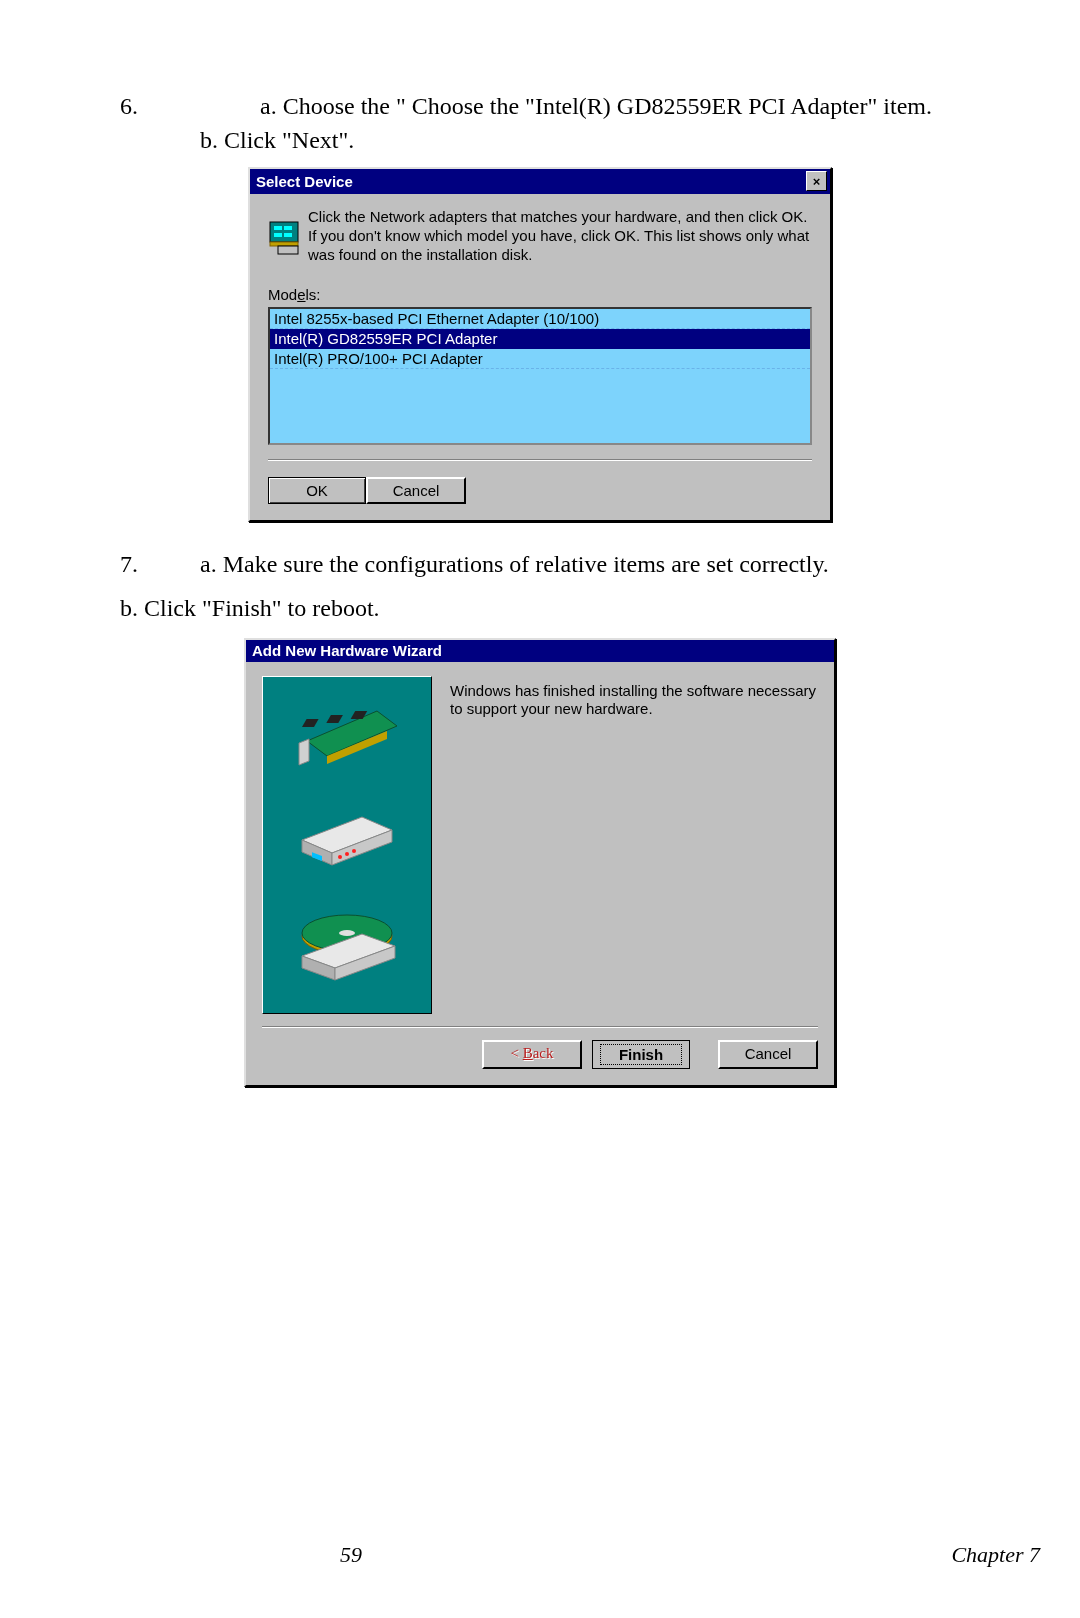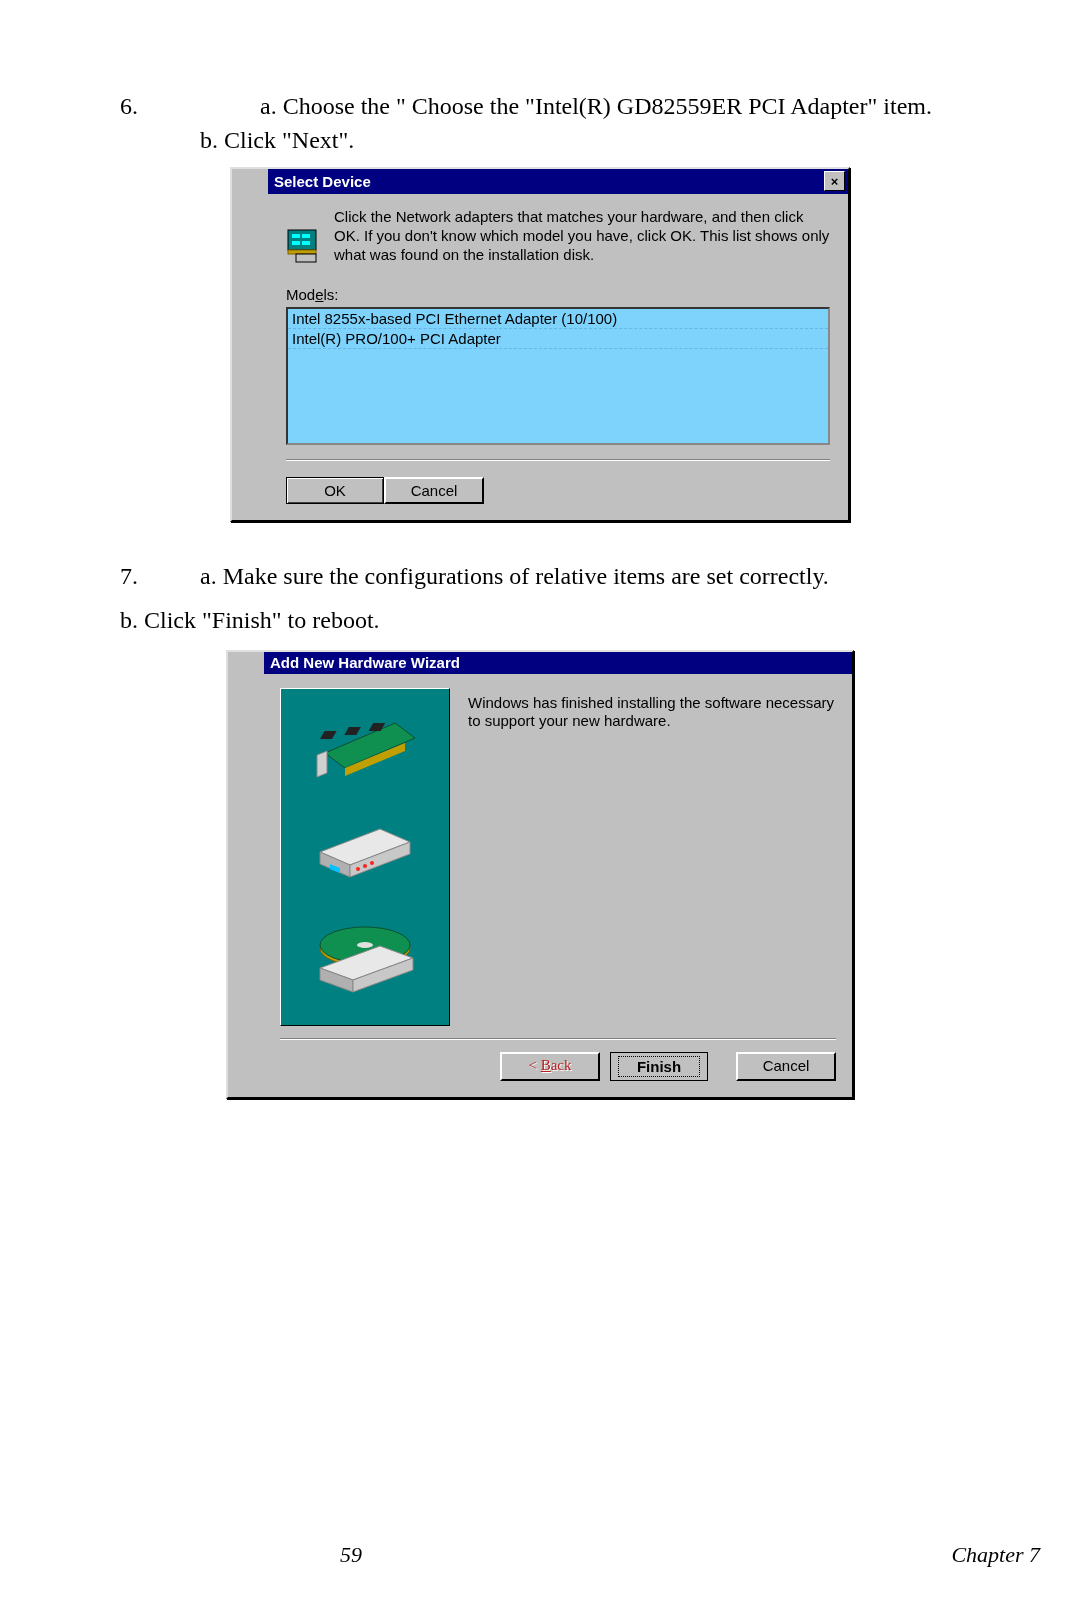--- a/index.html
+++ b/index.html
@@ -29,32 +29,31 @@
   }
   .sub-b-outdent {
     font-size: 24px;
     line-height: 1.4;
     margin-bottom: 12px;
   }
   .indent-b {
     padding-left: 60px;
   }
   .dialog {
-    margin: 10px auto 38px auto;
+    margin: 10px auto 26px auto;
     font-family: Tahoma, Arial, sans-serif;
     font-size: 15px;
     background: #c0c0c0;
     border: 2px solid #000;
     border-top-color: #dfdfdf;
     border-left-color: #dfdfdf;
     border-right-color: #000;
     border-bottom-color: #000;
     box-shadow: 1px 1px 0 #000;
     color: #000;
-    padding-left: 36px;
   }
   .dialog1 { width: 580px; }
   .dialog2 { width: 588px; }
   .titlebar {
     background: #000080;
     color: #fff;
     display: flex;
     align-items: center;
     justify-content: space-between;
     padding: 2px 3px 3px 6px;
@@ -75,22 +74,22 @@
     font-size: 13px;
     font-weight: bold;
     color: #000;
     line-height: 1;
   }
   .d-body {
     padding: 14px 18px 16px 18px;
   }
   .top-row {
     display: flex;
-    gap: 8px;
-    align-items: flex-end;
+    gap: 0;
+    align-items: center;
     margin-bottom: 22px;
   }
   .net-icon {
     width: 40px;
     height: 38px;
     flex: 0 0 40px;
     margin-top: 2px;
   }
   .instr {
     font-size: 15px;
@@ -255,20 +254,21 @@
             <rect x="10" y="28" width="20" height="8" fill="#c0c0c0" stroke="#000"></rect>
           </svg>
         </div>
         <div class="instr">Click the Network adapters that matches your hardware, and then click OK. If you don't know which model you have, click OK. This list shows only what was found on the installation disk.</div>
       </div>
       <div class="models-label">
         <span>Mod</span><span class="underline-letter">e</span><span>ls:</span>
       </div>
       <div class="listbox">
         <div class="item">Intel 8255x-based PCI Ethernet Adapter (10/100)</div>
+        <div class="item selected">Intel(R) GD82559ER PCI Adapter</div>
         <div class="item">Intel(R) PRO/100+ PCI Adapter</div>
       </div>
       <div class="sep"></div>
       <div class="right-row-2">
         <span class="btn default" style="min-width:96px">OK</span>
         <span class="btn" style="min-width:96px">Cancel</span>
       </div>
     </div>
   </div>
 

